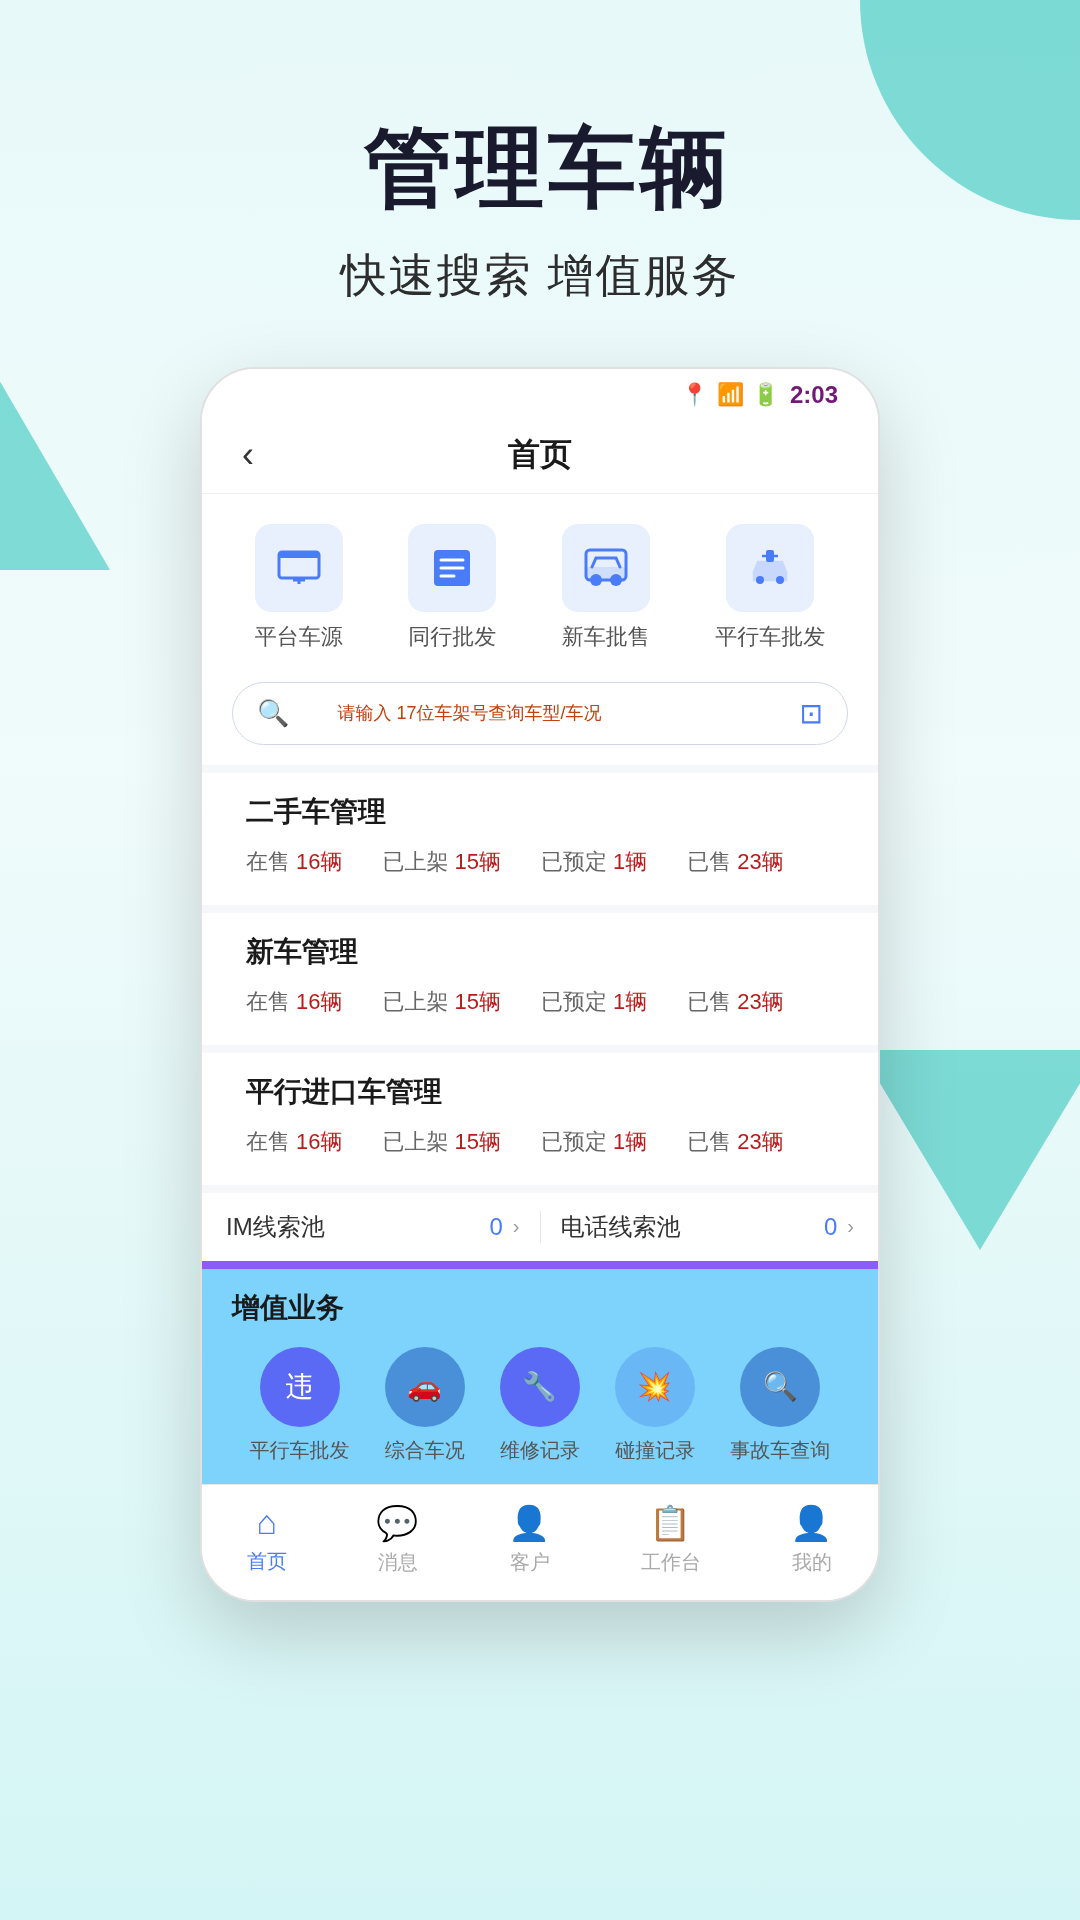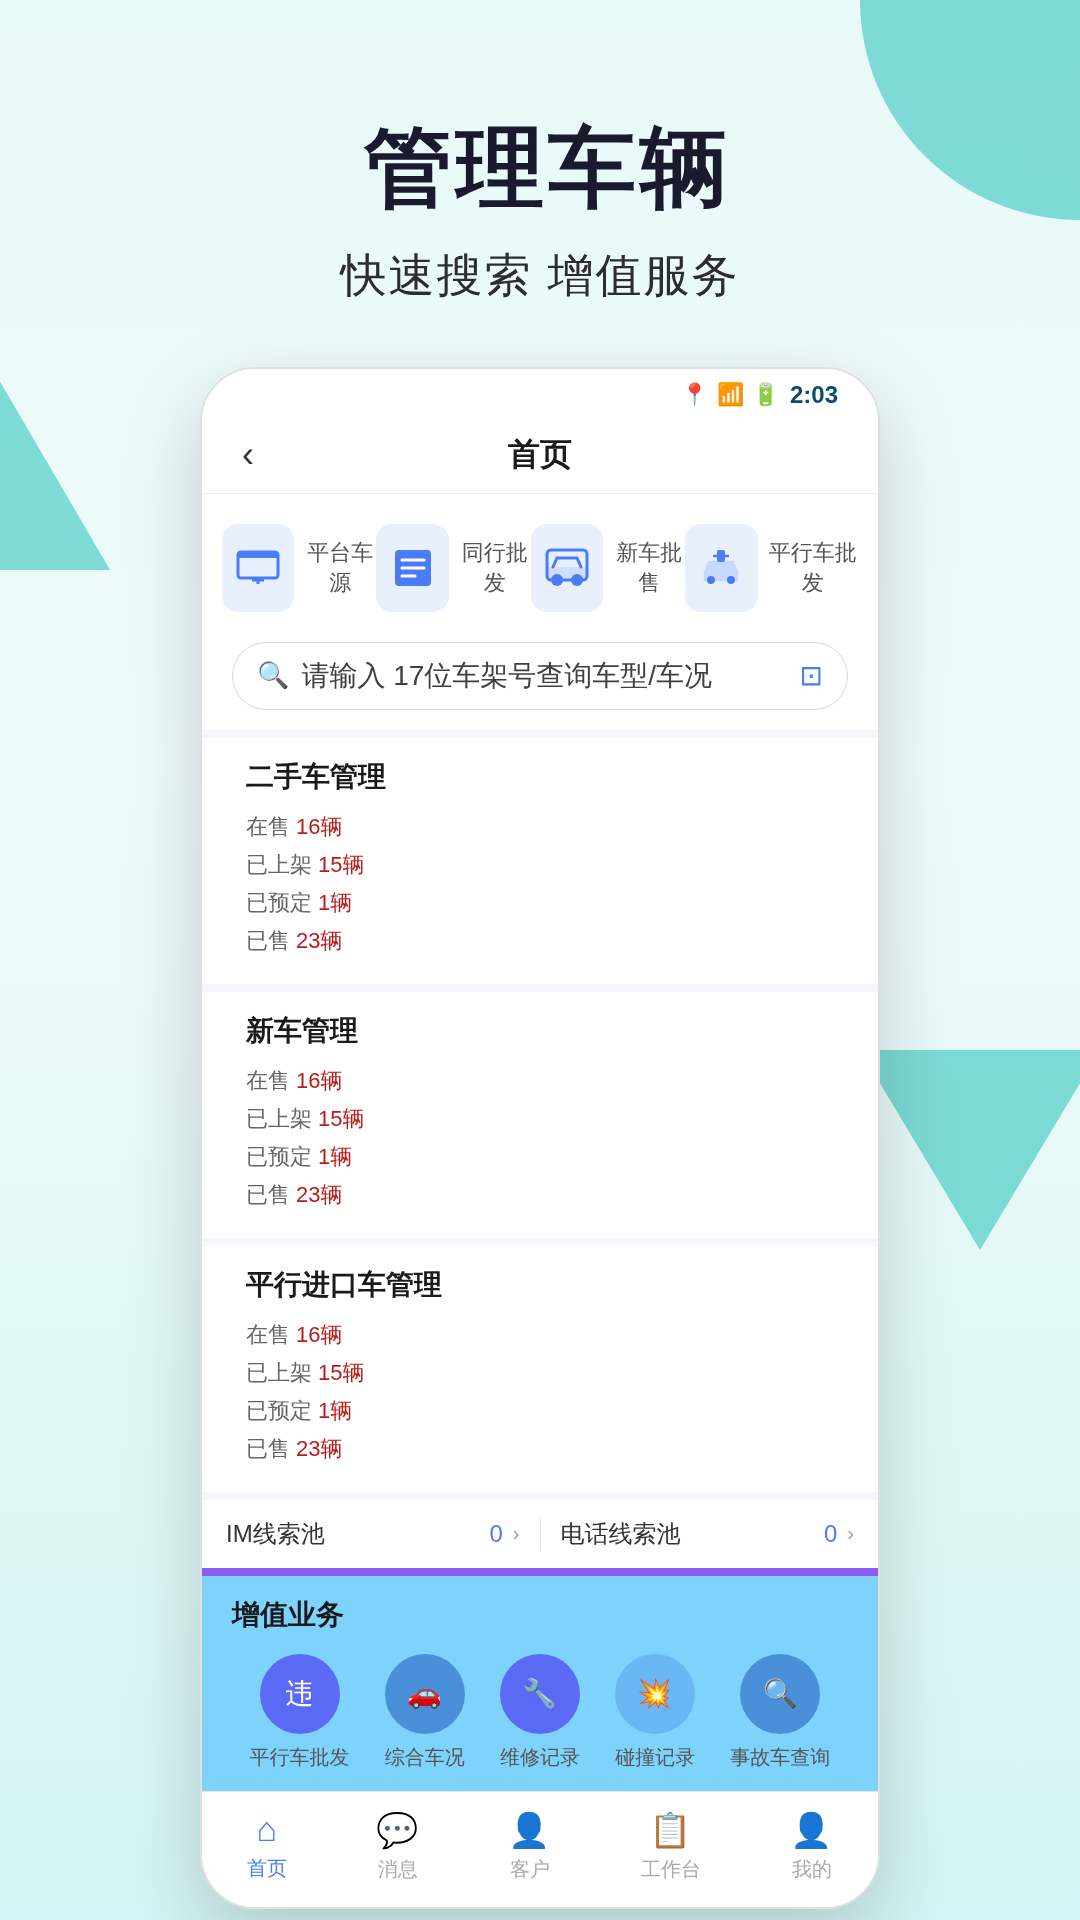--- a/index.html
+++ b/index.html
@@ -100,21 +100,21 @@
     .status-icons {
       display: flex;
       align-items: center;
       gap: 8px;
       font-size: 22px;
       color: #333;
     }
     .status-time {
       font-size: 24px;
       font-weight: 600;
-      color: #0c4a6e;
+      color: #701a75;
     }
 
     
     .nav-bar {
       background: #fff;
       padding: 16px 40px;
       display: flex;
       align-items: center;
       justify-content: center;
       position: relative;
@@ -135,21 +135,21 @@
 
     
     .quick-menu {
       background: #fff;
       display: flex;
       justify-content: space-around;
       padding: 30px 20px 20px;
     }
     .quick-item {
       display: flex;
-      flex-direction: row;
+      flex-direction: column;
       align-items: center;
       gap: 10px;
       cursor: pointer;
     }
     .quick-icon-box {
       width: 88px;
       height: 88px;
       background: #e8f0fe;
       border-radius: 16px;
       display: flex;
@@ -178,45 +178,45 @@
       align-items: center;
       padding: 14px 24px;
       gap: 12px;
     }
     .search-icon-wrap {
       color: #aab;
       font-size: 26px;
     }
     .search-placeholder {
       flex: 1;
-      font-size: 28px;
-      color: #404040;
+      font-size: 18px;
+      color: #c2410c;
+      margin-left: 36px;
     }
     .scan-icon {
       color: #4a7cf7;
       font-size: 28px;
     }
 
     
     .stats-section {
       background: #fff;
       padding: 20px 44px;
       border-top: 8px solid #f5f7fa;
     }
     .stats-title {
       font-size: 28px;
       font-weight: 700;
       color: #1a1a1a;
       margin-bottom: 16px;
     }
     .stats-row {
       display: flex;
-      gap: 0;
+      gap: 16px;
       flex-wrap: wrap;
-      flex-direction: column;
     }
     .stat-item {
       display: flex;
       align-items: center;
       margin-right: 24px;
       margin-bottom: 8px;
     }
     .stat-label {
       font-size: 22px;
       color: #666;

